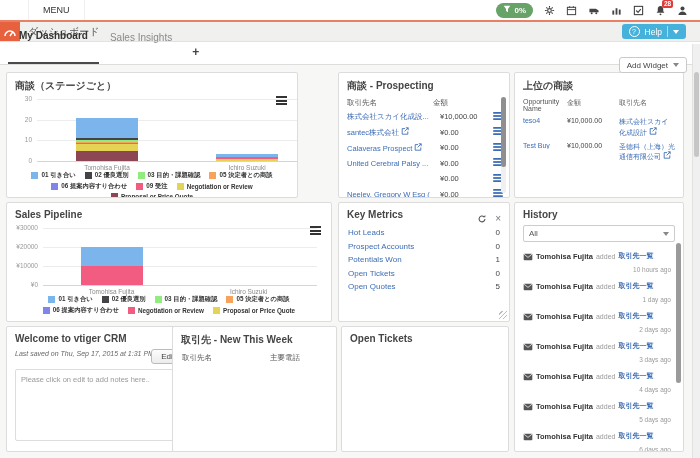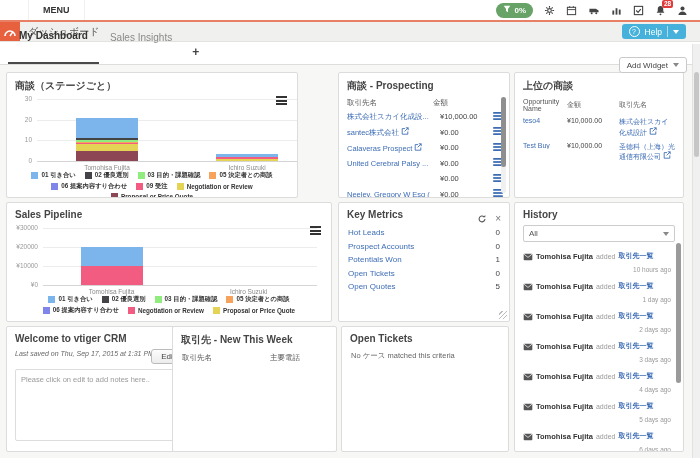--- a/index.html
+++ b/index.html
@@ -9,21 +9,21 @@
   }
   
   .topnav{position:absolute;left:0;top:0;width:700px;height:22px;background:#fff;
     border-bottom:2px solid #e88066;display:flex;align-items:center;box-sizing:border-box;z-index:9;}
   .logo{display:flex;align-items:center;margin-left:4px;height:18px;}
   .logo-red{background:#cf1b1b;color:#fff;font-weight:bold;font-style:italic;font-size:8.5px;
     padding:1px 3px;border-radius:2px;display:flex;flex-direction:column;line-height:1;}
   .logo-jp{color:#ffd400;font-size:4px;font-style:normal;letter-spacing:.5px;}
   .logo-crm{font-size:13px;font-weight:bold;font-style:italic;color:#141414;margin-left:1px;letter-spacing:-.5px;}
   .logo-six{background:#cf1b1b;color:#fff;font-weight:bold;font-style:italic;font-size:10px;padding:0 3px;margin-left:1px;border-radius:2px;}
-  .menu-btn{margin-left:28px;font-size:9px;font-weight:bold;color:#333;padding:0 14px;height:100%;
+  .menu-btn{margin-left:28px;font-size:9px;font-weight:normal;color:#333;padding:0 14px;height:100%;
     border-left:1px solid #f0f0f0;border-right:1px solid #f0f0f0;display:flex;align-items:center;cursor:pointer;}
   .search-wrap{display:flex;align-items:center;height:100%;}
   .search-input{border:none;outline:none;font-size:8.5px;width:80px;padding:0 2px 0 6px;color:#333;font-family:inherit;}
   .search-input::placeholder{color:#aaa;}
   .caret-down{width:0;height:0;border-left:3px solid transparent;border-right:3px solid transparent;border-top:4px solid #888;}
   .caret-white{border-top-color:#fff;}
   .search-btn{border:none;border-left:1px solid #f0f0f0;border-right:1px solid #f0f0f0;background:#fff;height:100%;width:26px;
     display:flex;align-items:center;justify-content:center;cursor:pointer;margin-left:5px;}
   .topnav-right{margin-left:auto;display:flex;align-items:center;gap:11px;padding-right:12px;}
   .pill{background:#67a367;color:#fff;font-size:8px;font-weight:bold;border-radius:9px;padding:2.5px 7px;
@@ -58,21 +58,21 @@
   .ytick{position:absolute;font-size:6.5px;color:#999;text-align:right;}
   .bar-stack{position:absolute;display:flex;flex-direction:column-reverse;}
   .seg{width:100%;}
   .xlabel{position:absolute;font-size:6.5px;color:#8a8a8a;text-align:center;}
   .legend{position:absolute;display:flex;flex-wrap:wrap;justify-content:center;column-gap:9px;row-gap:2px;}
   .lg-item{display:flex;align-items:center;gap:3px;font-size:6.3px;font-weight:bold;color:#333;cursor:pointer;}
   .lg-sw{width:7px;height:7px;flex:none;}
   .burger{position:absolute;right:10px;top:23px;display:flex;flex-direction:column;gap:1.5px;cursor:pointer;}
   .burger div{width:11px;height:2px;background:#333;}
   
-  .thead{display:flex;font-size:7.5px;color:#555;padding:2px 0;align-items:center;}
+  .thead{display:flex;font-size:7.5px;color:#555;padding:2px 0;}
   .trow{display:flex;align-items:center;height:15.5px;font-size:7.5px;}
   .cell-link{color:#3d6db5;white-space:nowrap;overflow:hidden;text-overflow:clip;cursor:pointer;}
   .ext{margin-left:2px;flex:none;display:inline-block;}
   .iscroll-track{position:absolute;width:5px;background:#f0f0f0;border-radius:3px;}
   .iscroll{position:absolute;width:5px;background:#8f8f8f;border-radius:3px;cursor:pointer;}
   
   .km-row{display:flex;align-items:center;height:13.5px;font-size:8px;padding:0 9px;}
   .km-label{color:#3d6db5;flex:1;cursor:pointer;}
   .km-val{color:#444;}
   .w-tools{position:absolute;right:8px;top:7px;display:flex;gap:8px;align-items:center;}
@@ -574,19 +574,18 @@
   <div class="widget" id="w-newweek" style="left:172px;top:261px;width:165px;height:126px;">
     <div class="w-title">取引先 - New This Week</div>
     <div class="thead" style="padding:4px 9px 1px;">
       <span style="width:88px;">取引先名</span>
       <span>主要電話</span>
     </div>
   </div>
 
   <div class="widget" id="w-tickets" style="left:341px;top:261px;width:168px;height:126px;">
     <div class="w-title">Open Tickets</div>
-    <div class="empty-text">No ケース matched this criteria</div>
   </div>
 </div>
 
 <div class="pagebar">
   <div class="pagebar-thumb"></div>
 </div>
 
 </body></html>

